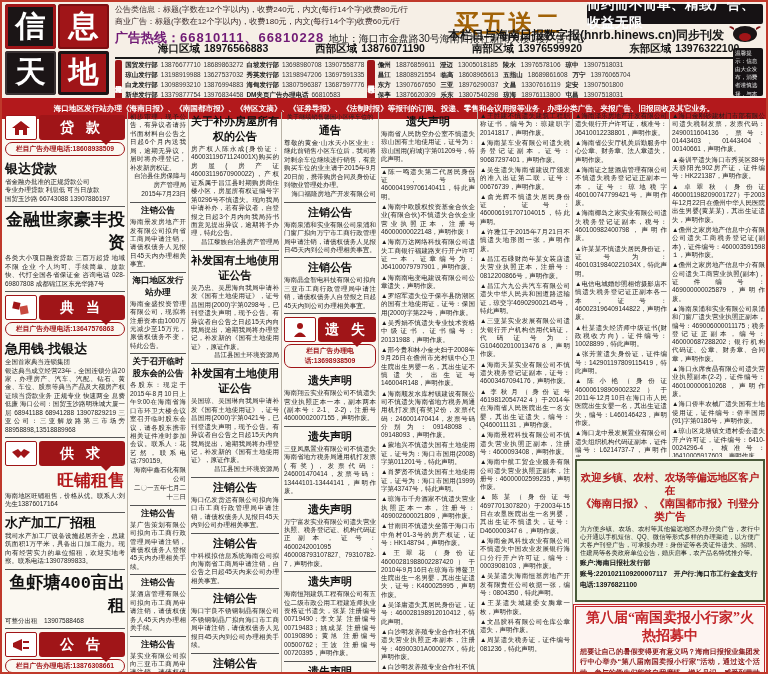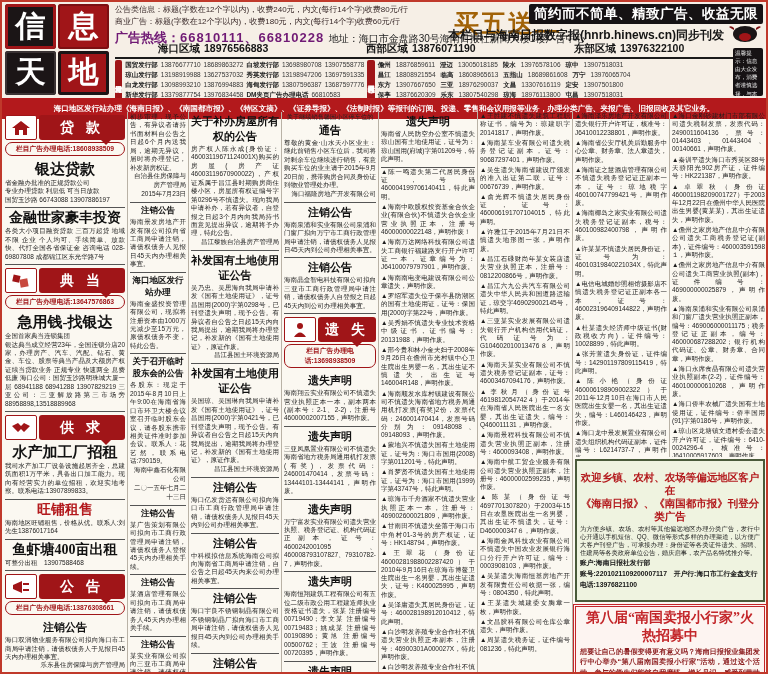--- a/index.html
+++ b/index.html
@@ -16,21 +16,21 @@
   .tile.t0{background:#1b1516;box-shadow:inset 0 0 0 3px #a01518;}
   .tile.t1{background:#a01518;box-shadow:inset 0 0 0 2px #7d0f12;}
   .tile.t2{background:#1b1516;box-shadow:inset 0 0 0 2px #3a3233;}
   .tile.t3{background:#a01518;box-shadow:inset 0 0 0 3px #1b1516;}
   .pricing{position:absolute;left:113px;top:2px;width:332px;font-size:8px;line-height:1.45;color:#3a2a2a;}
   .hotline-row{position:absolute;left:113px;top:26px;width:430px;white-space:nowrap;}
   .hotline-label,.hotline-num{font-size:13px;font-weight:bold;color:#701a75;}
   .hotline-num{letter-spacing:1px;}
   .addr{font-size:10px;font-weight:normal;color:#222;}
   .promo{position:absolute;left:452px;top:5px;font-size:25px;font-weight:bold;color:#a16207;letter-spacing:2px;}
-  .banner{position:absolute;right:3px;top:2px;width:234px;height:20px;background:#161214;color:#fff;
+  .banner{position:absolute;right:3px;top:2px;width:176px;height:20px;background:#161214;color:#fff;
           font-size:13.5px;font-weight:bold;display:flex;align-items:center;justify-content:center;
           letter-spacing:.5px;border-radius:2px;}
   .sync{position:absolute;right:42px;top:25px;font-size:12px;font-weight:bold;color:#141414;}
   .ox{position:absolute;right:4px;top:22px;width:34px;height:20px;}
   
   .phones{position:absolute;left:113px;top:40px;width:620px;height:54px;font-size:6.5px;}
   .regions{display:flex;gap:4px;border-bottom:2px solid #1a1a1a;padding-bottom:1px;margin-bottom:1px;
            font-weight:bold;font-size:10.5px;color:#141414;white-space:nowrap;}
   .regions b{margin-right:4px;margin-left:43px;}
   .region{flex:1;display:flex;}
@@ -56,22 +56,22 @@
   .icon-box{width:30px;background:#fff;border:1px solid #a01518;border-radius:2px;
             display:flex;align-items:center;justify-content:center;}
   .icon-box svg{width:20px;height:16px;}
   .sec-label{flex:1;background:#a01518;color:#fff;font-weight:bold;font-size:14px;border-radius:3px;
              display:flex;align-items:center;justify-content:center;letter-spacing:4px;position:relative;}
   .sec-label:after{content:"";position:absolute;bottom:-5px;right:14px;border:5px solid transparent;
              border-top-color:#a01518;border-bottom:none;}
   .phoneline{border:1px solid #a01518;border-radius:7px;color:#a01518;font-size:6.8px;font-weight:bold;
              text-align:center;padding:1px 0;margin:2px 0 3px;}
   .ad{border-bottom:1px solid #555;padding:1px 0 3px;}
-  .ad-title-lg{font-size:15px;font-weight:bold;text-align:center;font-family:"Liberation Serif",serif;}
-  .ad-title-md{font-size:14px;font-weight:bold;text-align:center;font-family:Liberation Serif, serif;}
+  .ad-title-lg{font-size:13px;font-weight:bold;font-family:"Liberation Serif",serif;}
+  .ad-title-md{font-size:17px;font-weight:bold;text-align:right;font-family:Liberation Mono, monospace;}
   .red-title{color:#b3191c;}
   .btxt{font-size:6.5px;line-height:1.3;text-align:justify;white-space:pre-line;color:#1c1c1c;}
   .notice{border-bottom:1px solid #555;padding:1px 0 3px;}
   .n-pre{font-size:6.2px;text-align:center;color:#222;}
   .n-title{font-weight:bold;text-align:center;font-size:11px;margin:1px 0;font-family:"Liberation Serif",serif;}
   .narrow .n-title{font-size:8.5px;}
   .sig{font-size:6.5px;text-align:right;white-space:pre-line;color:#1c1c1c;}
   .loss-item{font-size:6.5px;line-height:1.28;text-align:justify;margin-bottom:2px;color:#1c1c1c;}
   
   .right-group{flex:1;display:flex;flex-direction:column;height:100%;overflow:hidden;}
@@ -120,20 +120,24 @@
         <div class="regions" data-interactable="false">
           <span class="region" data-interactable="false">
             <b data-interactable="false">海口区域</b>
             <span data-interactable="false">18976566883</span>
           </span>
           <span class="region" data-interactable="false">
             <b data-interactable="false">西部区域</b>
             <span data-interactable="false">13876071190</span>
           </span>
           <span class="region" data-interactable="false">
+            <b data-interactable="false">南部区域</b>
+            <span data-interactable="false">13976599920</span>
+          </span>
+          <span class="region" data-interactable="false">
             <b data-interactable="false">东部区域</b>
             <span data-interactable="false">13976322100</span>
           </span>
         </div>
         <div class="pgroups" data-interactable="false">
           <span class="vtag" data-interactable="false">海口发行站</span>
           <div class="ptable" data-interactable="false">
             <div class="prow" data-interactable="false">
               <span class="nm" data-interactable="false">国贸发行部</span>
               <span class="ph" data-interactable="false">13876677710</span>
@@ -261,27 +265,27 @@
 银达典当成立经营23年，全国连锁分店20家，办理房产、汽车、汽配、钻石、黄金、车位、股票等典当产品及大额房产权证续当贷款业务 正规专业 快速两全 息费低廉 海口公司：国贸玉沙路明珠城大厦一层 68941188 68941288 13907829219 三亚公司：三亚解放路第三市场旁 88958898,13518889968</div>
         </div>
         <div class="sec" data-interactable="false">
           <span class="icon-box" data-interactable="false">
             <svg viewBox="0 0 20 16">
               <path d="M1 6 L7 3 L10 6 L13 3 L19 6 L13 12 L10 9 L7 12 Z" fill="#a01518"></path>
             </svg>
           </span>
           <span class="sec-label" data-interactable="false">供 求</span>
         </div>
+        <div class="ad red" data-interactable="false">
+          <div class="ad-title-md red-title" data-interactable="false">旺铺租售</div>
+          <div class="btxt" data-interactable="false">海南地区旺铺租售，价格从优。联系人:刘先生13876017164</div>
+        </div>
         <div class="ad" data-interactable="false">
           <div class="ad-title-lg" data-interactable="false">水产加工厂招租</div>
           <div class="btxt" data-interactable="false">我司水产加工厂设备设施起居齐全，总建筑面积1万平米，具备出口加工能力。现向有经营实力的单位招租，欢迎实地考察。联系电话:13907899833。</div>
-        </div>
-        <div class="ad red" data-interactable="false">
-          <div class="ad-title-md red-title" data-interactable="false">旺铺租售</div>
-          <div class="btxt" data-interactable="false">海南地区旺铺租售，价格从优。联系人:刘先生13876017164</div>
         </div>
         <div class="ad" data-interactable="false">
           <div class="ad-title-md" data-interactable="false">鱼虾塘400亩出租</div>
           <div class="btxt" data-interactable="false">可整分出租　13907588468</div>
         </div>
         <div class="sec" data-interactable="false">
           <span class="icon-box" data-interactable="false">
             <svg viewBox="0 0 20 16">
               <path d="M2 6 L11 2 V14 L2 10 Z" fill="#a01518"></path>
               <rect x="12" y="4" width="6" height="2" fill="#a01518"></rect>

